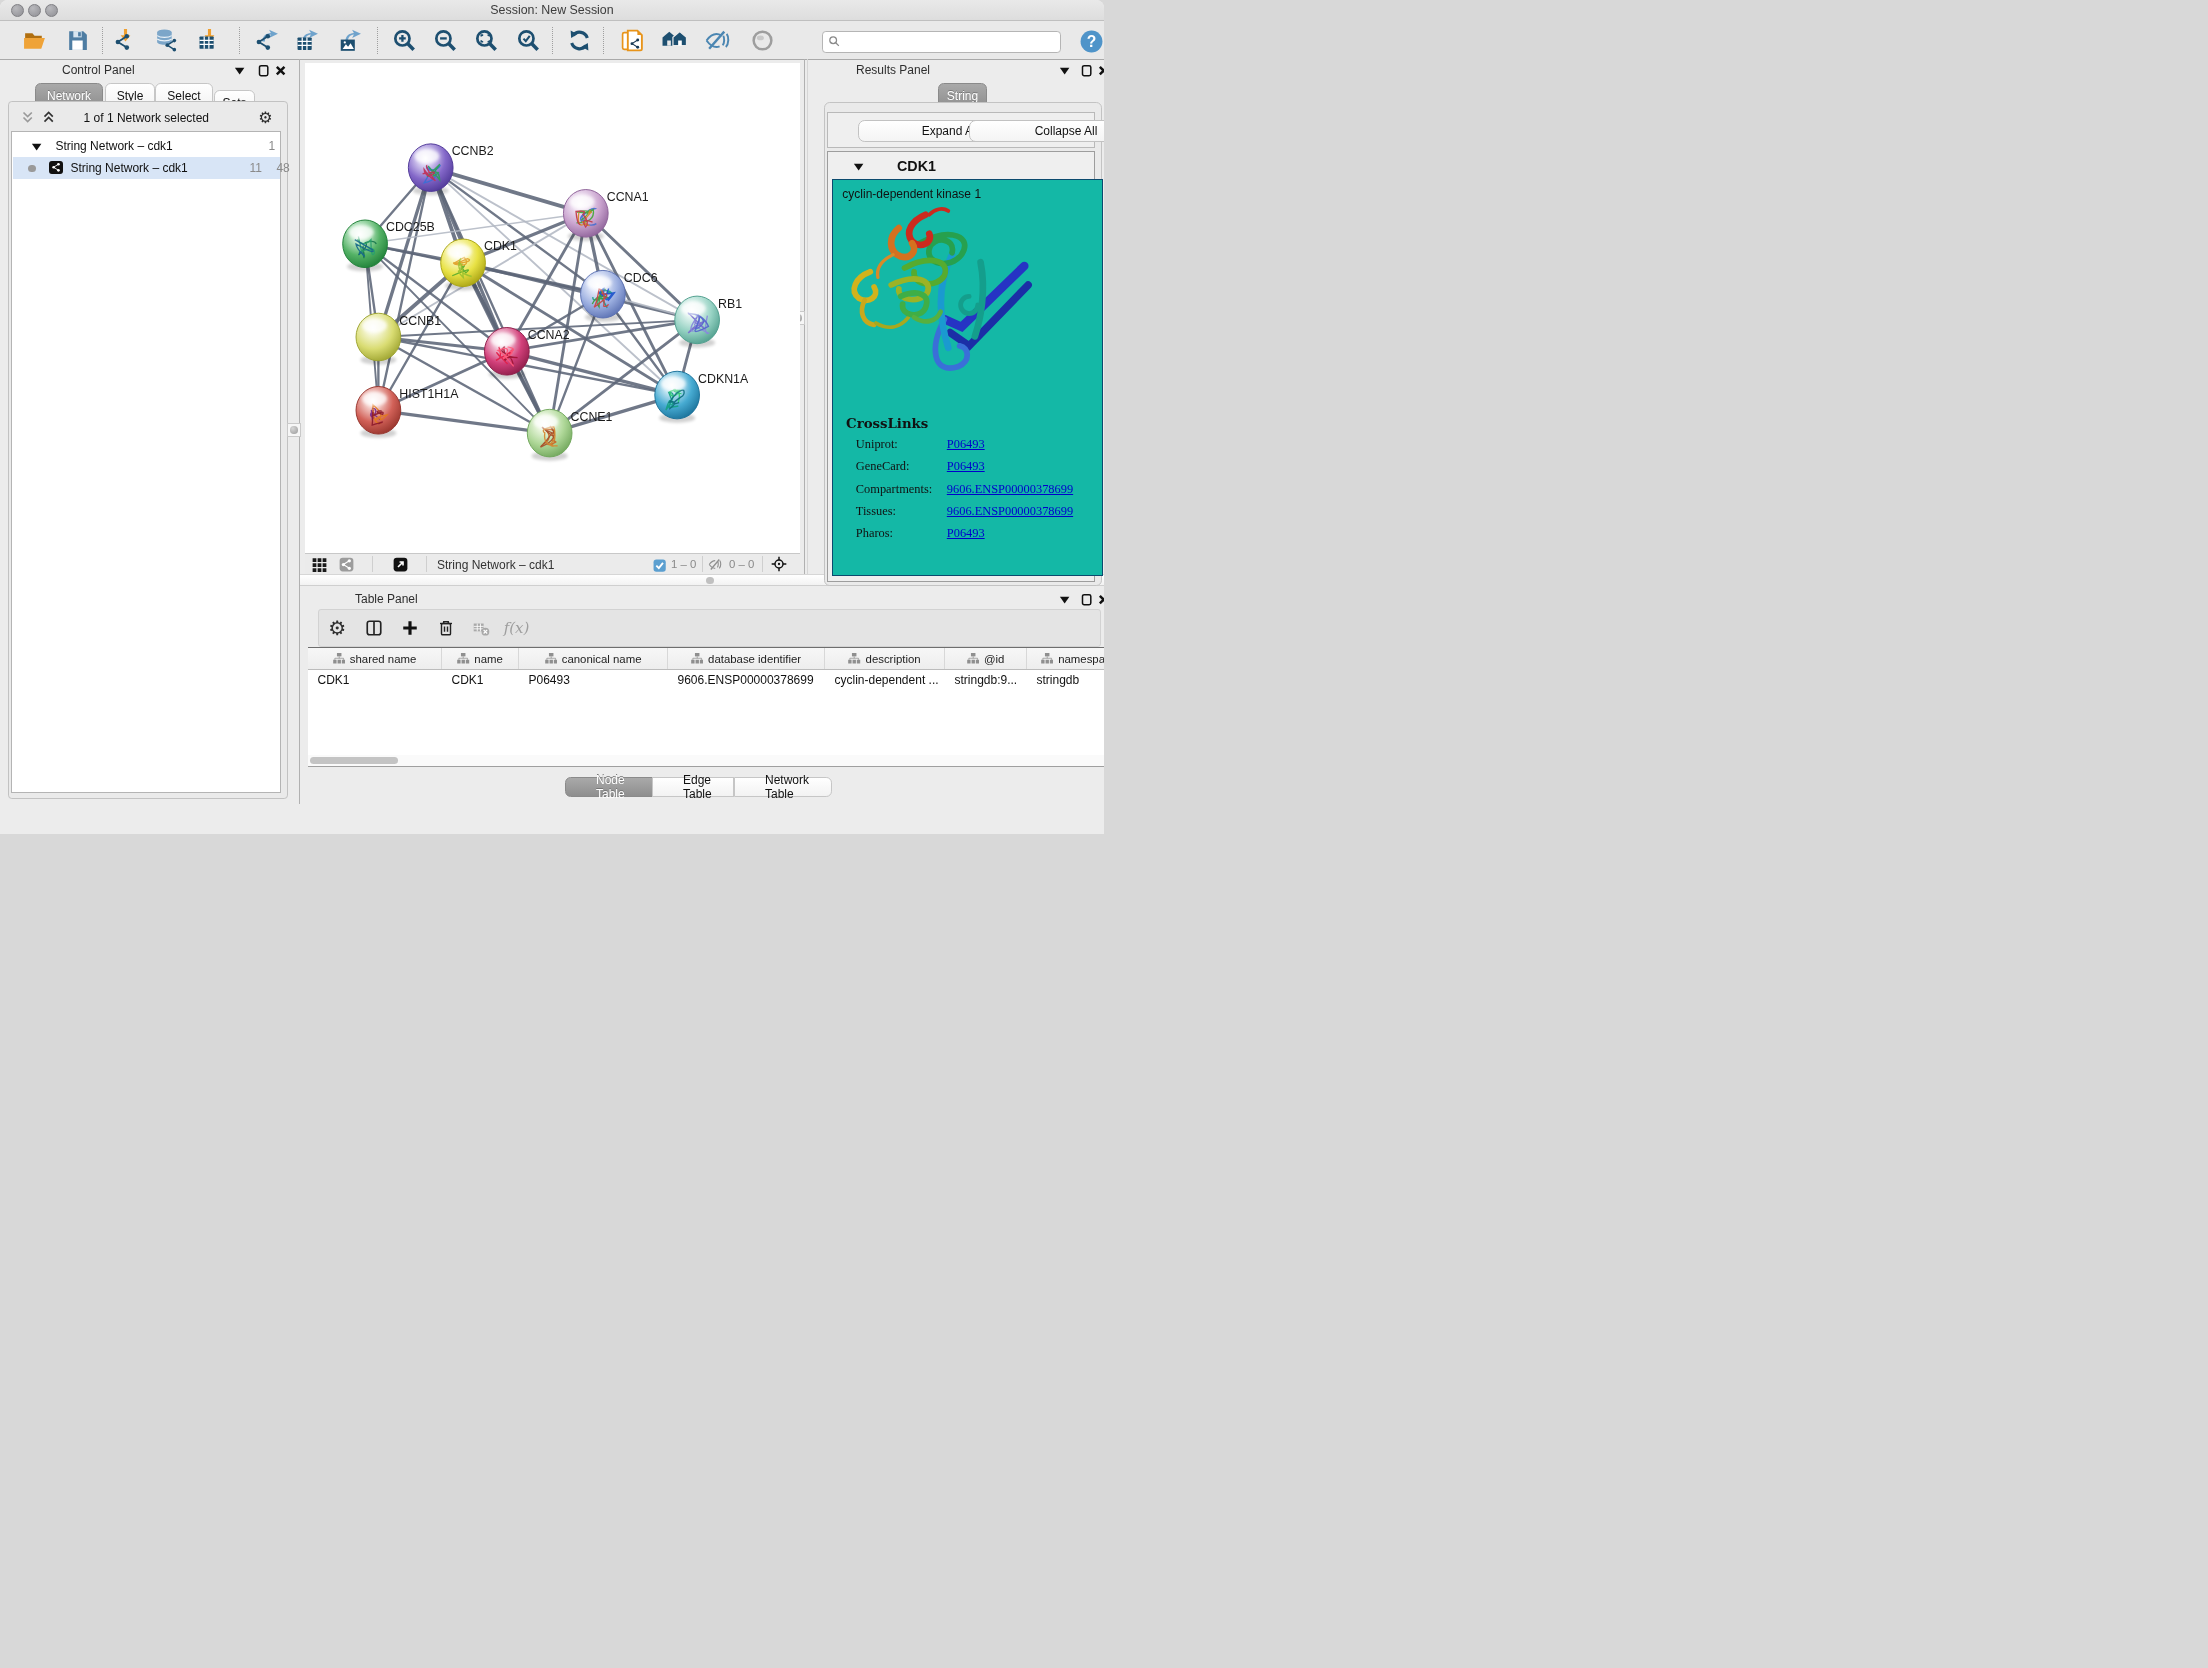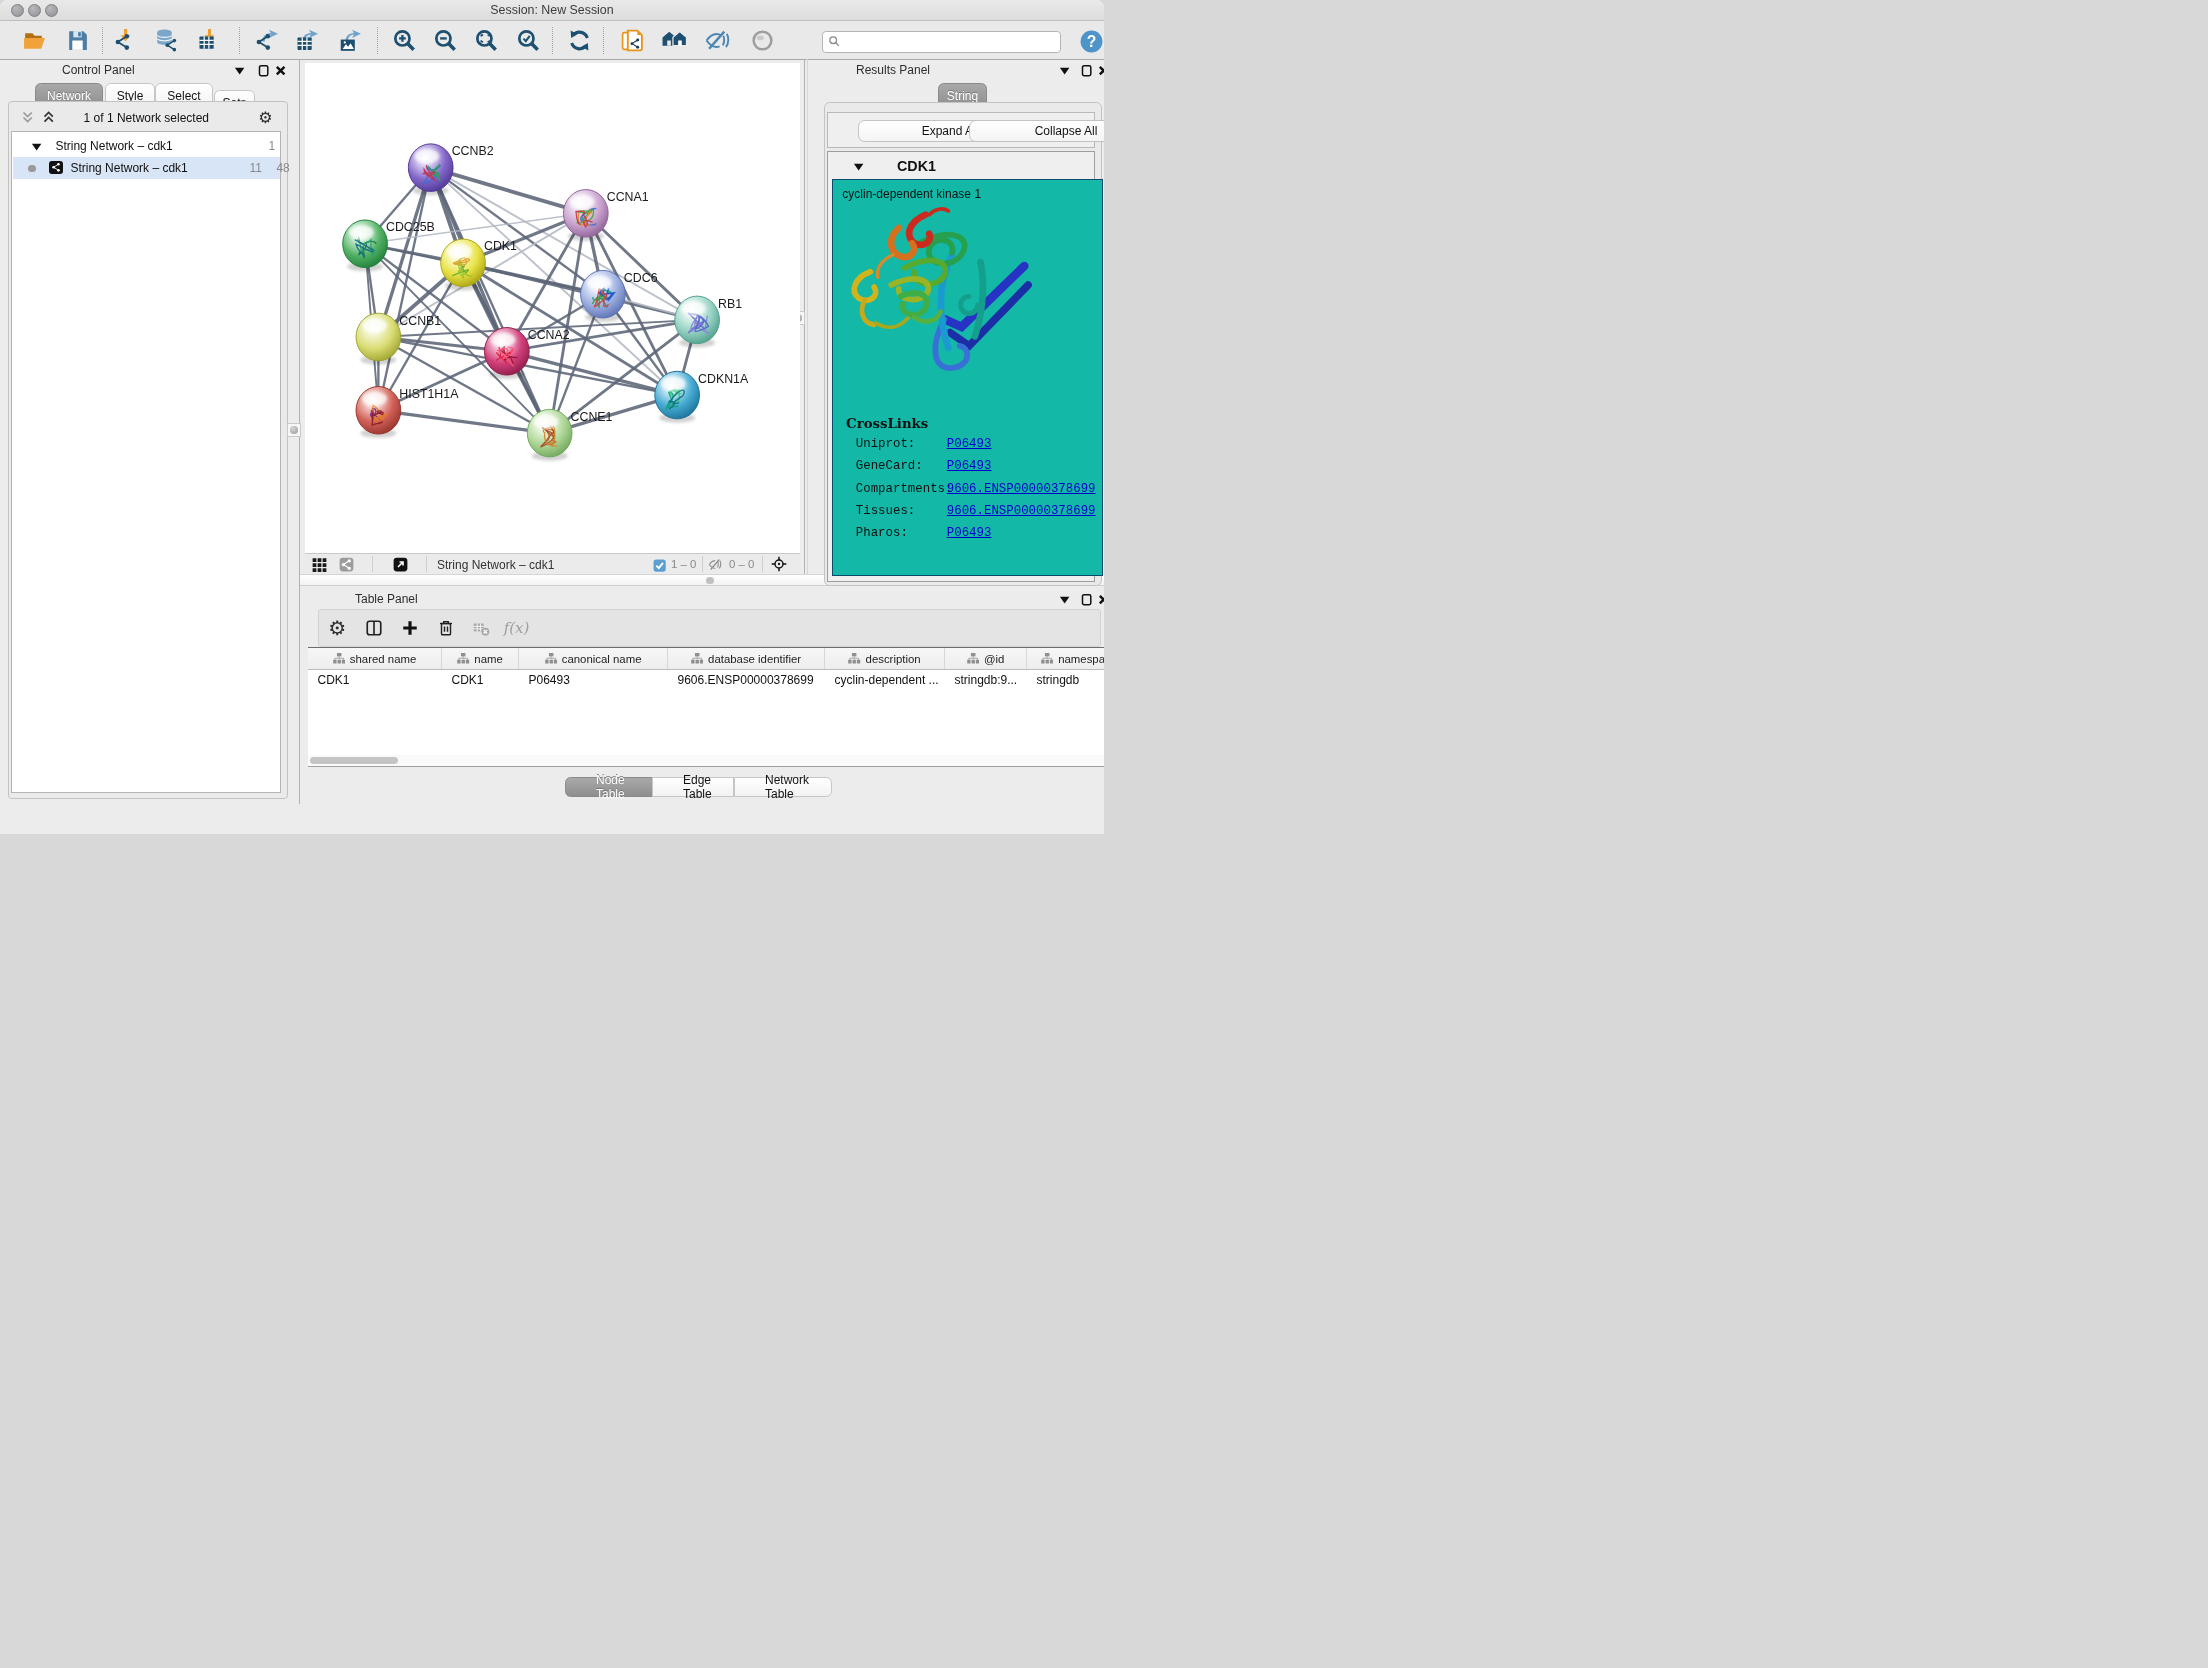--- a/index.html
+++ b/index.html
@@ -44,21 +44,21 @@
   .nettb .ntitle{position:absolute;left:132px;top:3.8px;font-size:12px;color:#333;}
   .nettb .ncount{position:absolute;top:3.8px;font-size:11.4px;color:#8a8a8a;}
   
   .rp-box{position:absolute;left:824px;top:102px;width:276px;height:482px;background:#eaeaea;border:1px solid #c3c3c3;border-radius:5.7px;}
   .rp-btnpanel{position:absolute;left:827px;top:112px;width:268px;height:36px;background:#efefef;border:1px solid #b9b9b9;box-sizing:border-box;}
   .rp-btn{position:absolute;top:6.7px;height:20px;background:linear-gradient(#ffffff,#f4f4f4);border:1px solid #c2c2c2;border-radius:6.7px;font-size:12px;display:flex;align-items:center;justify-content:center;color:#111;padding-left:44px;}
   .rp-cdkbox{position:absolute;left:827px;top:151px;width:268px;height:431px;background:#efefef;border:1px solid #9d9d9d;box-sizing:border-box;}
   .rp-inner{position:absolute;left:3.8px;top:27px;width:271px;height:397px;background:#14b8a6;border:1px solid #0c4a6e;box-sizing:border-box;}
   .rp-protname{position:absolute;left:69px;top:5.7px;font-size:14.3px;font-weight:bold;color:#111;}
   .xl-heading{font-family:"DejaVu Serif",serif;font-weight:bold;font-size:13.3px;color:#111;}
-  .xl-row{position:absolute;font-family:Liberation Mono, monospace;font-size:12.4px;color:#111;}
+  .xl-row{position:absolute;font-family:Liberation Serif, serif;font-size:12.4px;color:#111;}
   .xl-row a{color:#0000cc;text-decoration:underline;}
   
   .tp-toolbar{position:absolute;left:318px;top:609px;width:781px;height:36px;background:#e4e4e4;border:1px solid #d2d2d2;border-radius:2.9px;}
   .tp-tool{position:absolute;top:5.7px;width:25px;height:25px;display:flex;align-items:center;justify-content:center;}
   .tablewrap{position:absolute;left:308px;top:647px;width:796px;height:120px;background:#fff;border-top:1.9px solid #6e6e6e;border-bottom:1px solid #9f9f9f;box-sizing:border-box;overflow:hidden;}
   .thead{display:flex;height:21px;background:linear-gradient(#f7f7f7,#ededed);border-bottom:1px solid #bcbcbc;}
   .th{display:flex;align-items:center;justify-content:center;gap:4.8px;font-size:11.4px;color:#222;border-right:1px solid #d8d8d8;box-sizing:border-box;flex:none;}
   .trow{display:flex;height:21px;}
   .td{font-size:12px;color:#111;padding:2.9px 0 0 9.5px;box-sizing:border-box;flex:none;white-space:nowrap;overflow:hidden;}
   .hscroll{position:absolute;left:308px;top:755px;width:796px;height:11.4px;background:#fafafa;}

